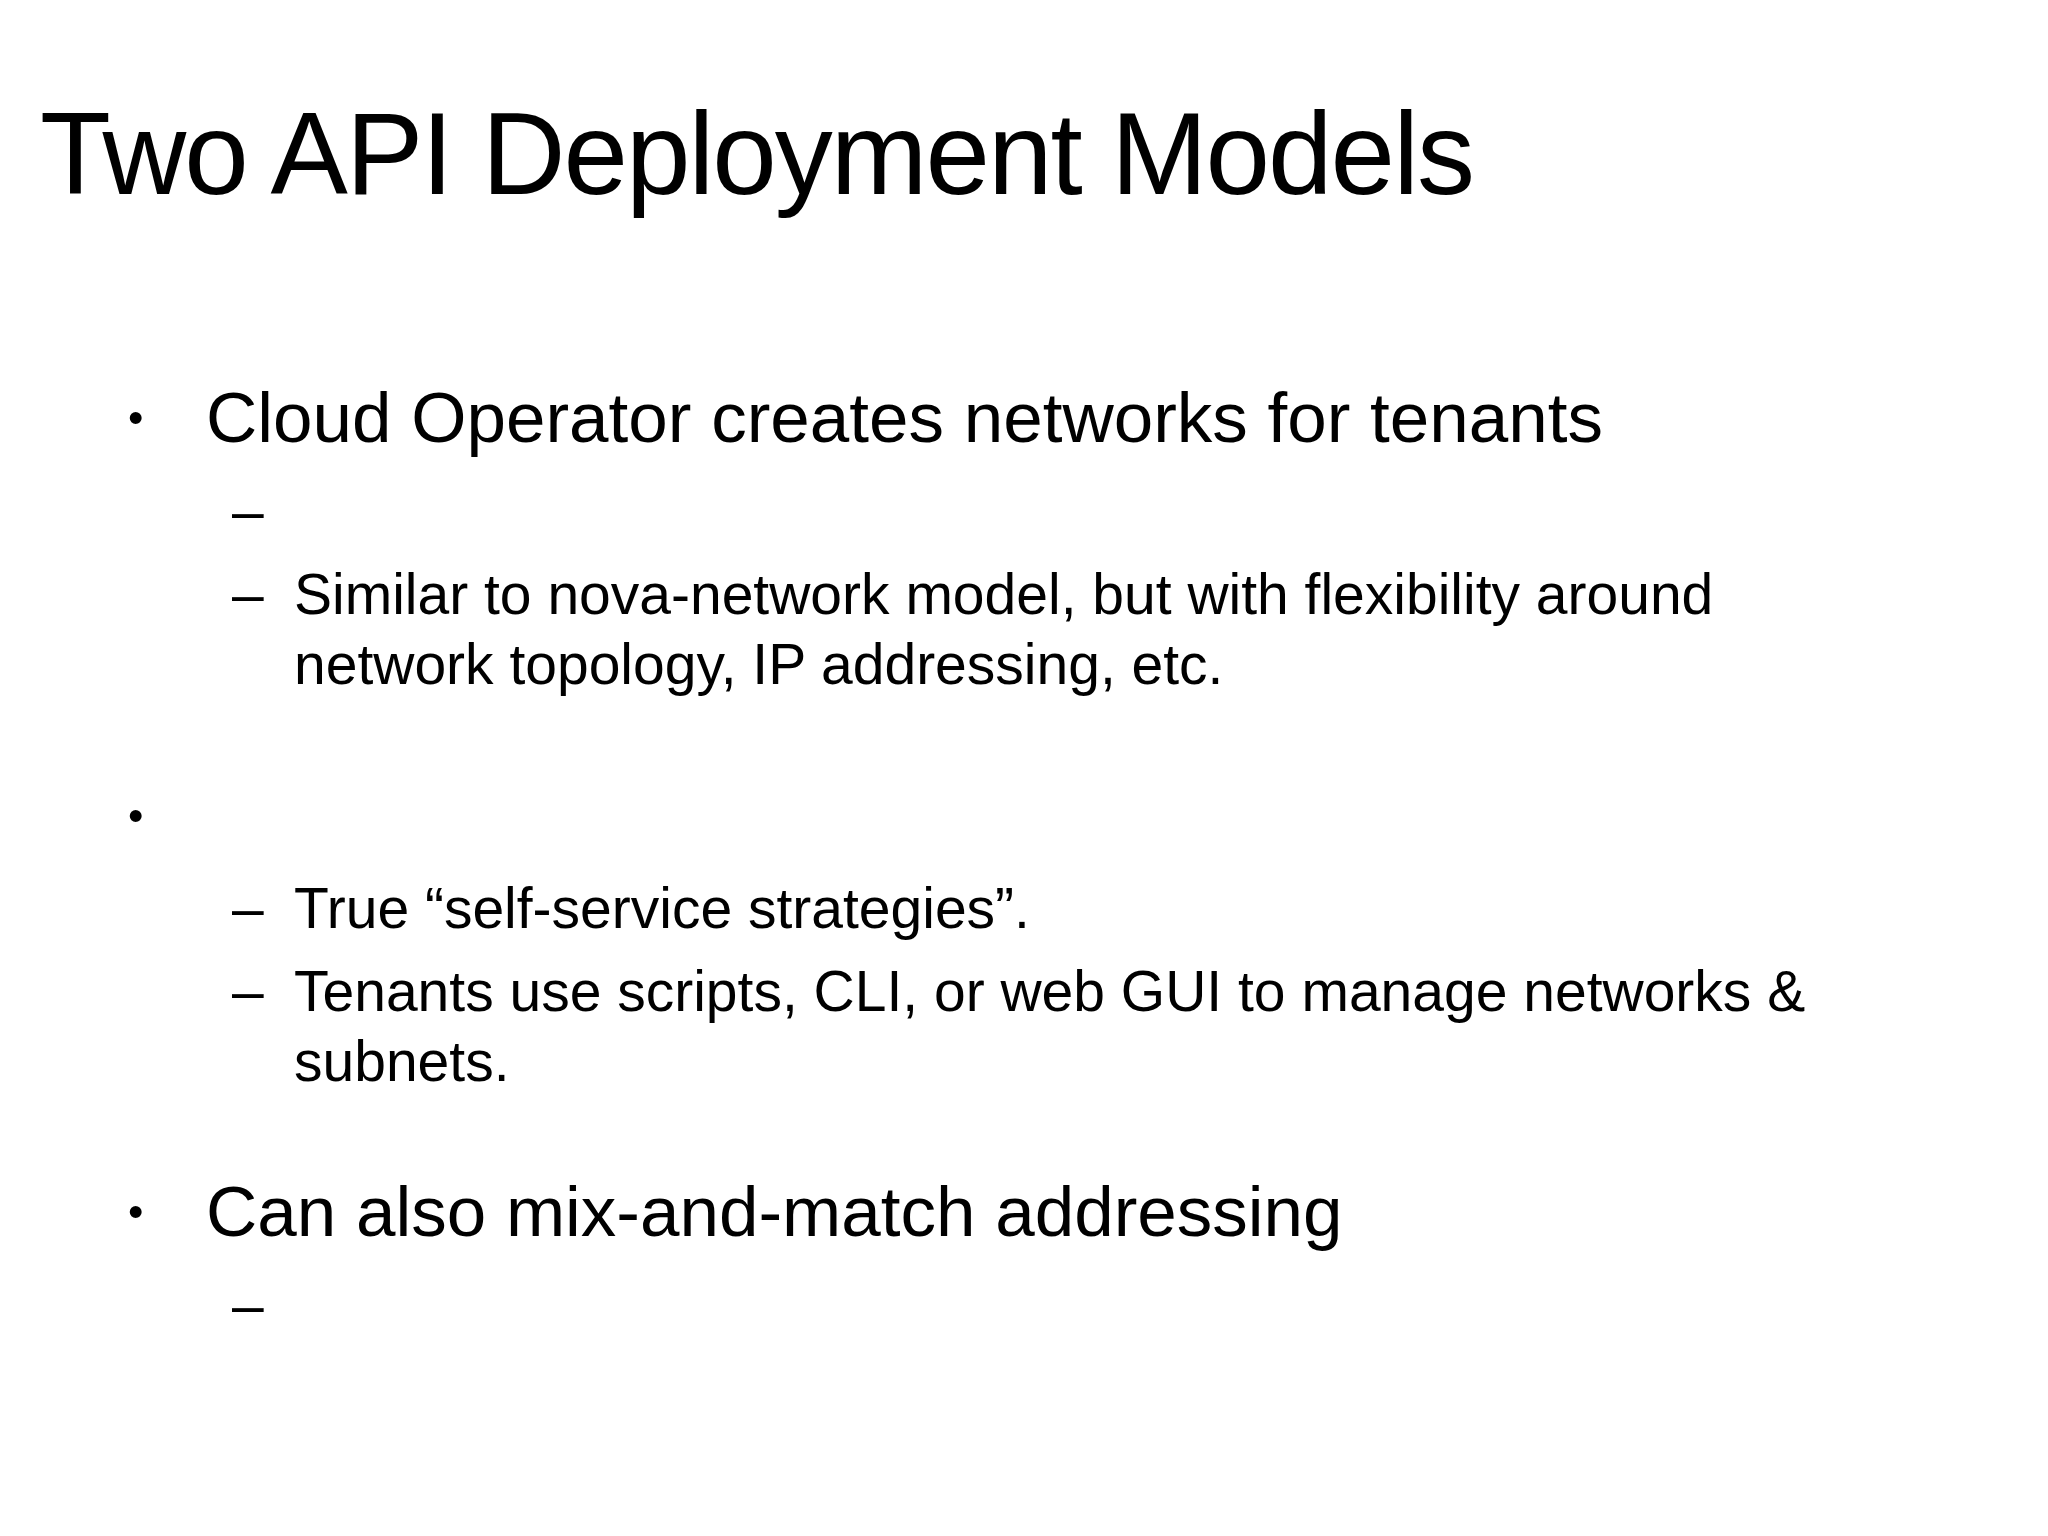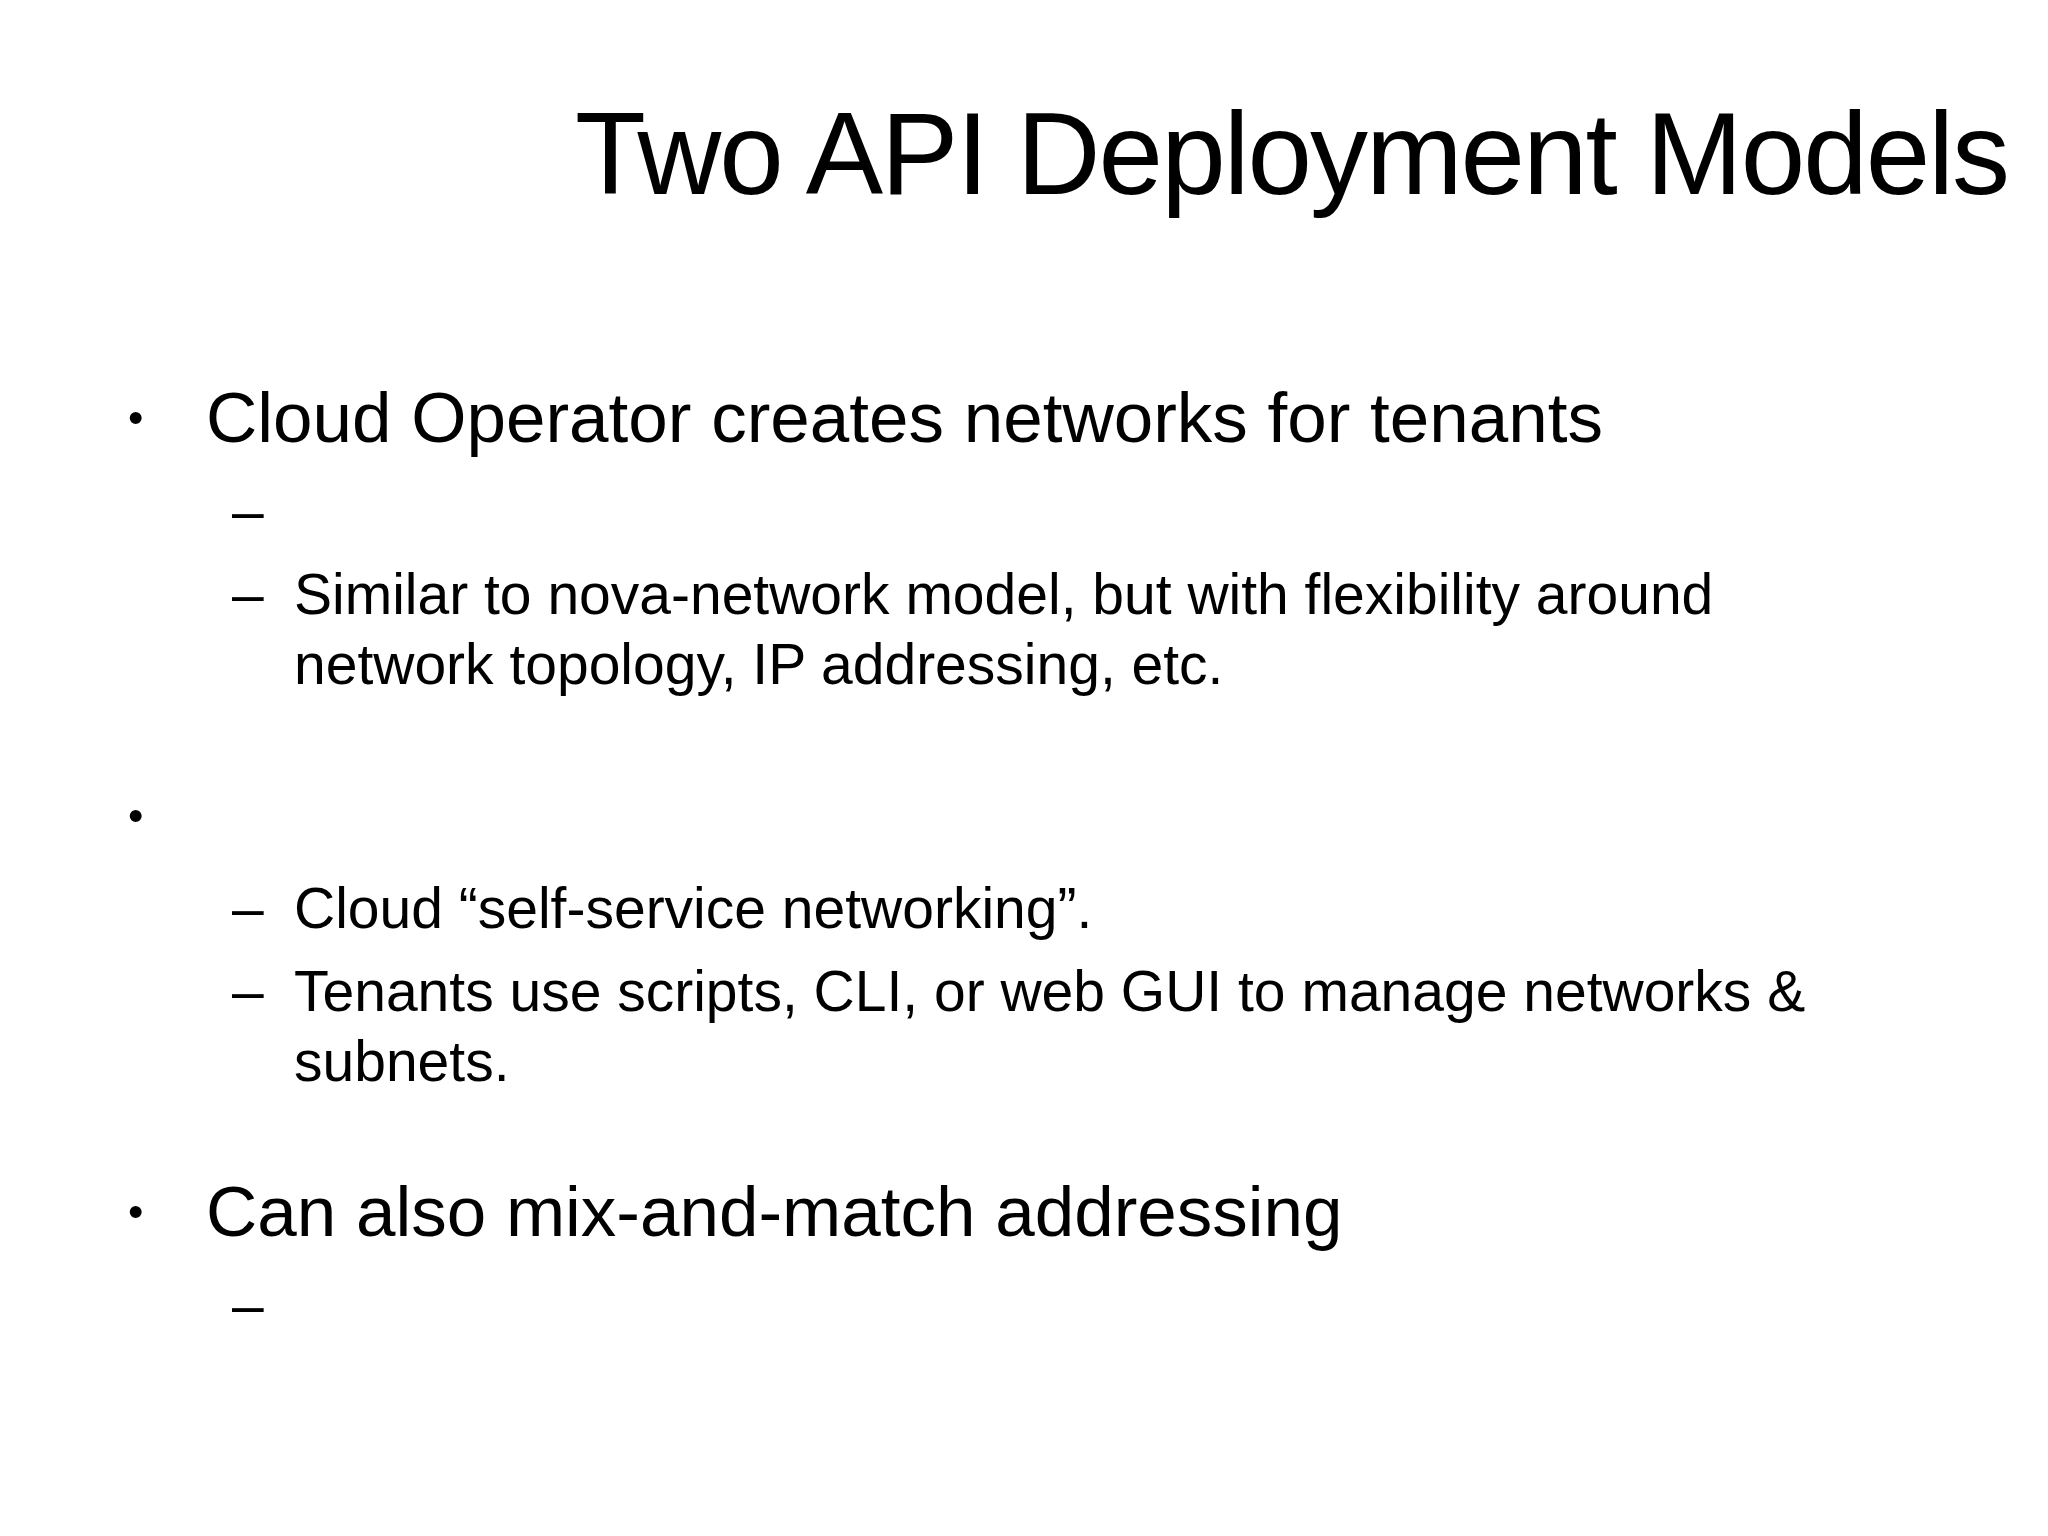--- a/index.html
+++ b/index.html
@@ -14,21 +14,21 @@
     width: 2048px;
     height: 1536px;
     background: #ffffff;
     overflow: hidden;
   }
   .title {
     margin: 85px 40px 0 40px;
     font-size: 116px;
     font-weight: 400;
     line-height: 1.2;
-    text-align: right;
+    text-align: left;
     letter-spacing: -2px;
     white-space: nowrap;
   }
   .content {
     margin: 150px 60px 0 128px;
   }
   .group + .group {
     margin-top: 72px;
   }
   .l1 {
@@ -82,21 +82,21 @@
 network topology, IP addressing, etc.</span>
       </div>
     </section>
 
     <section class="group">
       <div class="l1">
         <span class="m1">•</span>
       </div>
       <div class="l2">
         <span class="m2">–</span>
-        <span class="t2">Cloud “self-service networking”.</span>
+        <span class="t2">True “self-service strategies”.</span>
       </div>
       <div class="l2">
         <span class="m2">–</span>
         <span class="t2">Tenants use scripts, CLI, or web GUI to manage networks &amp;
 subnets.</span>
       </div>
     </section>
 
     <section class="group">
       <div class="l1">

